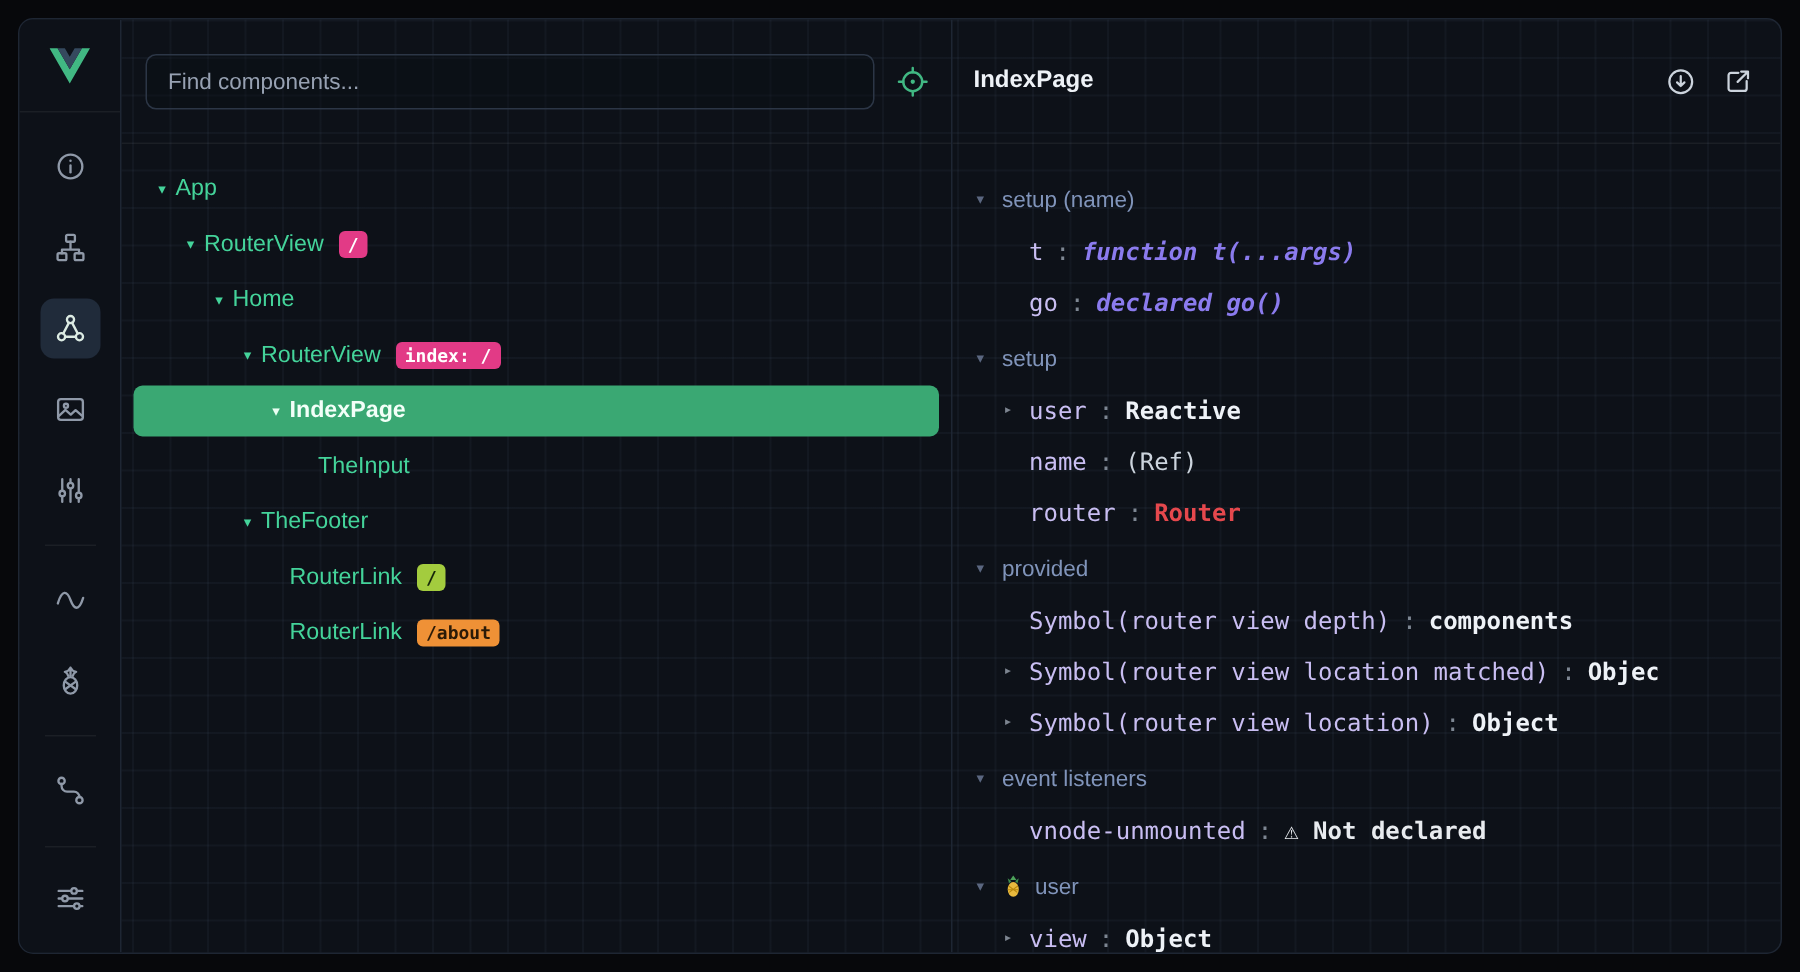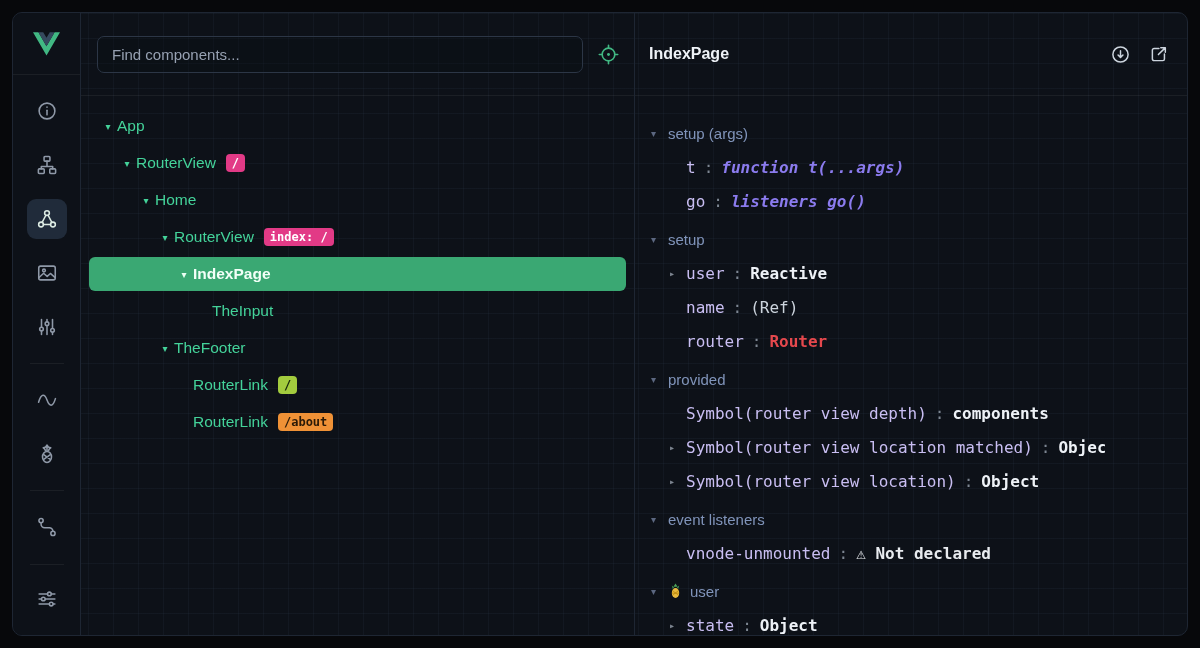--- a/index.html
+++ b/index.html
@@ -270,33 +270,33 @@
             <path d="M12.5 5.2H6.9A1.9 1.9 0 0 0 5 7.1v10a1.9 1.9 0 0 0 1.9 1.9h10a1.9 1.9 0 0 0 1.9-1.9v-5.6"></path>
             <path d="M14.6 4.2h5.2v5.2M19.3 4.7l-7.4 7.4"></path>
           </svg>
         </span>
       </span>
     </div>
     <div class="inspector" id="inspector">
         <div class="section">
           <div class="section-header">
             <span class="s-caret">▾</span>
-            <span class="s-title">setup (args)</span>
+            <span class="s-title">setup (name)</span>
           </div>
           <div class="kv-row">
             <span class="r-caret hidden-caret">▸</span>
             <span class="k">t</span>
             <span class="colon">:</span>
             <span class="v v--func">function t(...args)</span>
           </div>
           <div class="kv-row">
             <span class="r-caret hidden-caret">▸</span>
             <span class="k">go</span>
             <span class="colon">:</span>
-            <span class="v v--func">listeners go()</span>
+            <span class="v v--func">declared go()</span>
           </div>
         </div>
         <div class="section">
           <div class="section-header">
             <span class="s-caret">▾</span>
             <span class="s-title">setup</span>
           </div>
           <div class="kv-row">
             <span class="r-caret">▸</span>
             <span class="k">user</span>
@@ -359,21 +359,21 @@
               <path d="M12 1l-3.4 5h6.8z" fill="#4da35a"></path>
               <path d="M6 4l4 3.4-2.6 2z" fill="#3f8f4f"></path>
               <path d="M18 4l-4 3.4 2.6 2z" fill="#3f8f4f"></path>
               <ellipse cx="12" cy="16.2" rx="6" ry="8" fill="#e8b93e"></ellipse>
               <path d="M7 12.4l9.4 7M17 12.4l-9.4 7M6.2 16.5h11.6" stroke="#b8860b" stroke-width="1.2" fill="none"></path>
             </svg>
             <span class="s-title">user</span>
           </div>
           <div class="kv-row">
             <span class="r-caret">▸</span>
-            <span class="k">state</span>
+            <span class="k">view</span>
             <span class="colon">:</span>
             <span class="v">Object</span>
           </div>
         </div>
       </div>
   </section>
 
 </div>
 
 </body></html>

